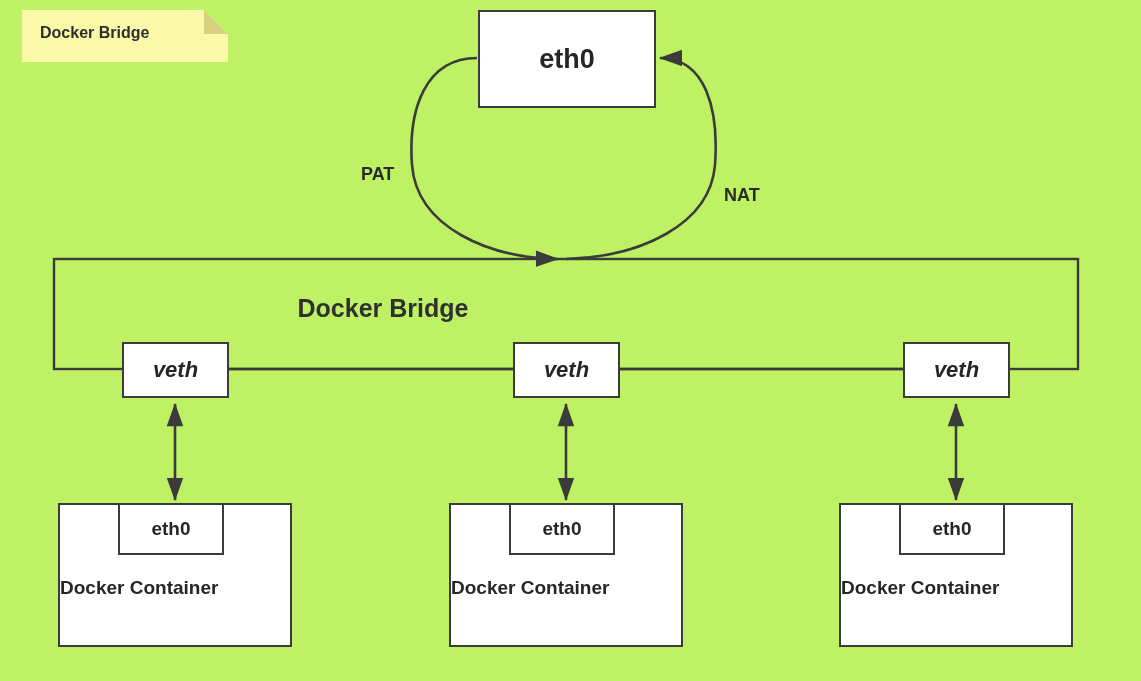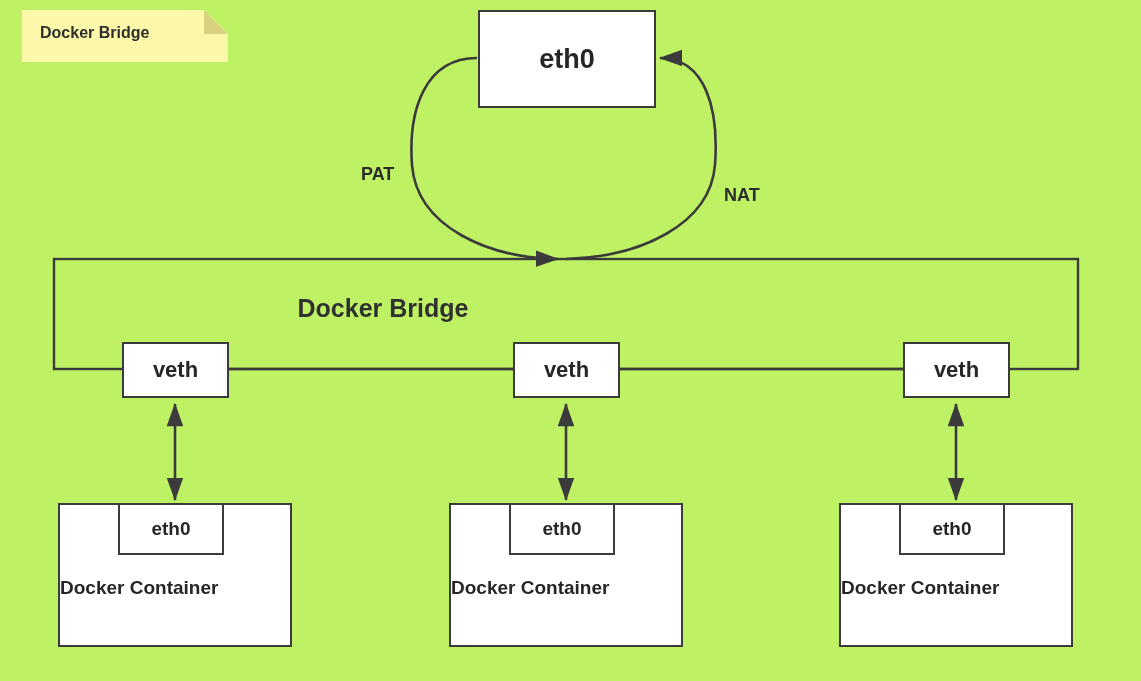--- a/index.html
+++ b/index.html
@@ -68,20 +68,21 @@
     width: 660px;
     height: 112px;
     z-index: 2;
   }
   .veth {
     position: absolute;
     width: 107px;
     height: 56px;
     font-size: 22px;
     z-index: 6;
+    font-style: italic;
   }
   .veth-1 { left: 122px; top: 342px; }
   .veth-2 { left: 513px; top: 342px; }
   .veth-3 { left: 903px; top: 342px; }
 
   .container-box {
     position: absolute;
     box-sizing: border-box;
     border: 2px solid #3b3b3b;
     background: #ffffff;

